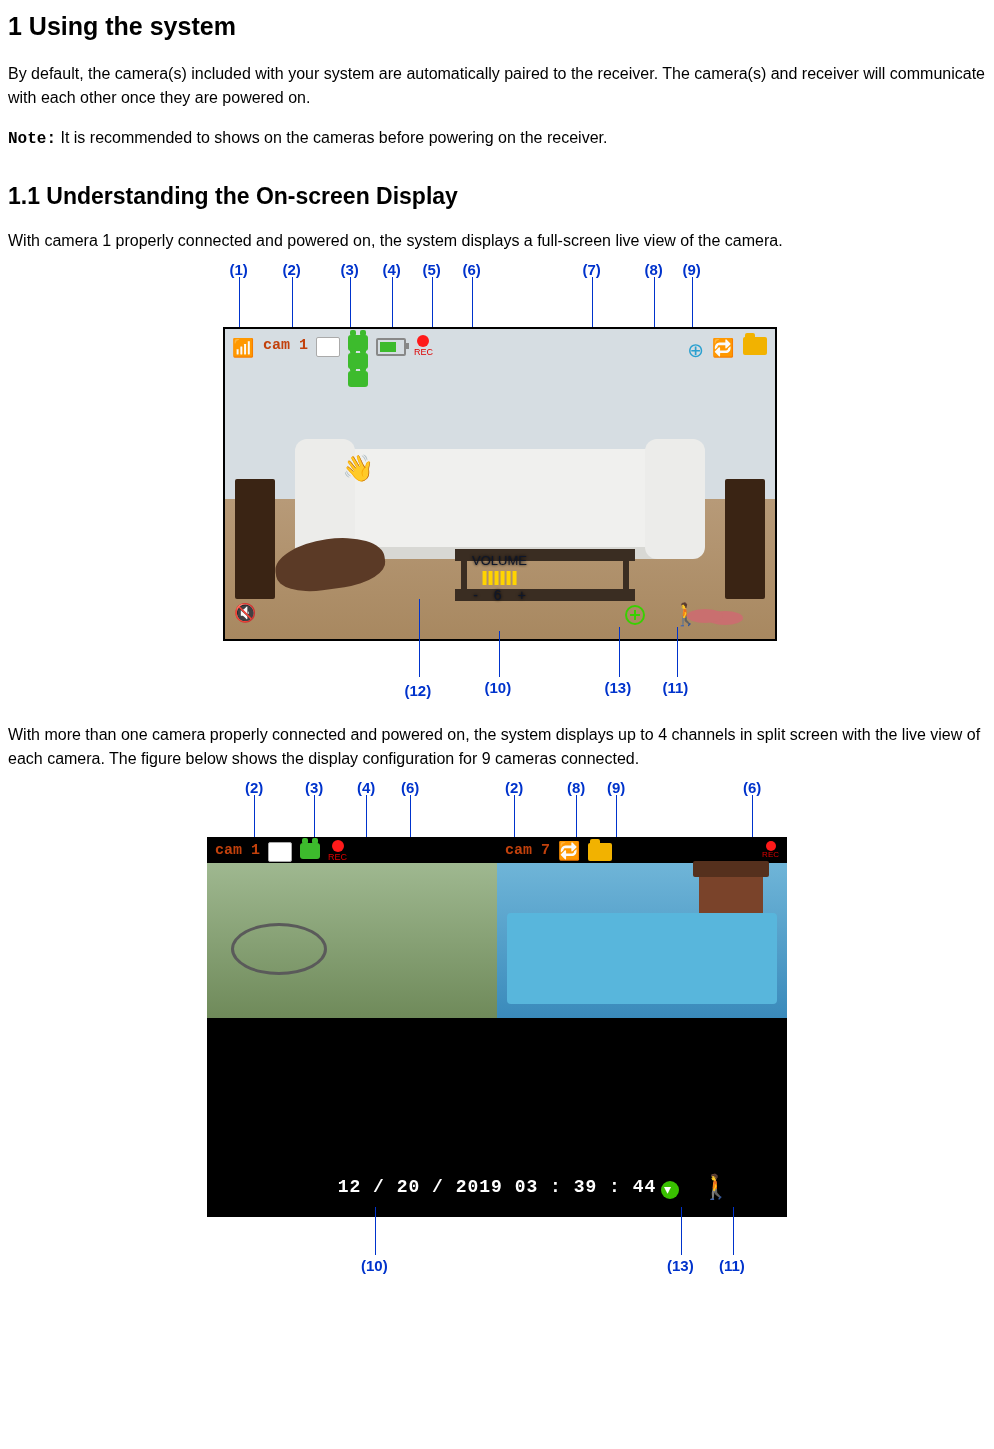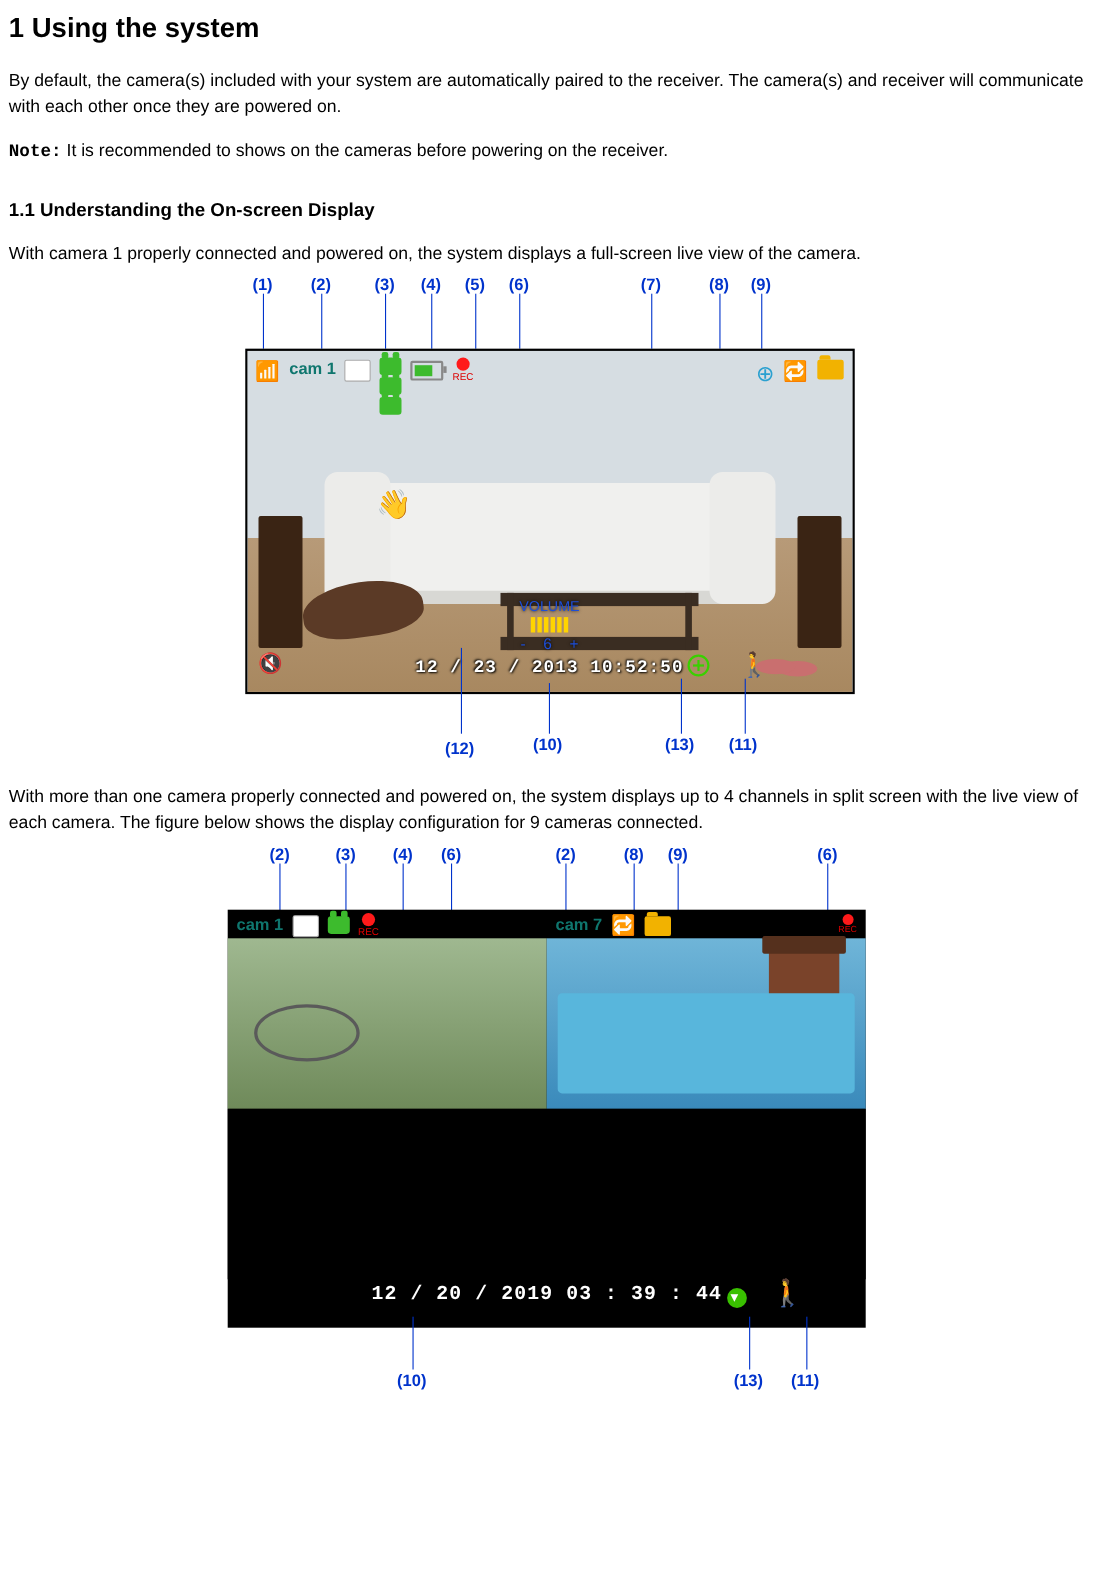--- a/index.html
+++ b/index.html
@@ -11,21 +11,21 @@
       color: #000;
       font-size: 16px;
       line-height: 1.5;
     }
     h1 {
       font-size: 25px;
       font-weight: bold;
       margin: 0 0 8px 0;
     }
     h2 {
-      font-size: 17px;
+      font-size: 23px;
       font-weight: bold;
       margin: 28px 0 12px 0;
     }
     p { margin: 16px 0 4px 0; }
     .note-label { font-weight: bold; font-family: Liberation Mono, monospace; }
     .figure-wrap {
       display: flex;
       justify-content: center;
       margin: 6px 0 24px 0;
     }
@@ -81,37 +81,37 @@
     .speaker.l{left:10px; top:150px; width:40px; height:120px;}
     .speaker.r{right:10px; top:150px; width:40px; height:120px;}
     .mute-icon { position:absolute; left:10px; bottom:12px; color:#ff2a2a; font-size:18px; font-weight:bold; }
 
     .osd-top {
       position: absolute; top: 6px; left: 0; right: 0; height: 48px;
       display: flex; align-items: flex-start; gap: 8px; padding: 0 8px;
       font-size: 14px;
     }
     .sig-icon { color:#2a60e0; font-size:18px; }
-    .cam-label { color:#0f766e; font-weight:bold; font-size:15px; white-space:nowrap; }
+    .cam-label { color:#c2410c; font-weight:bold; font-size:15px; white-space:nowrap;font-family:Liberation Mono, monospace; }
     .sd-icon { width:22px; height:18px; background:#fff; border:1px solid #aaa; border-radius:2px; margin-top:2px; }
     .net-stack { display:flex; flex-direction:column; gap:2px; }
     .net-icon { width:20px; height:16px; background:#3dbb2d; border-radius:3px; position:relative; }
     .net-icon::before, .net-icon::after { content:""; position:absolute; top:-5px; width:6px; height:6px; background:#3dbb2d; border-radius:2px; }
     .net-icon::before{left:2px;} .net-icon::after{right:2px;}
     .batt-icon { width:26px; height:14px; border:2px solid #888; border-radius:2px; margin-top:3px; position:relative; }
     .batt-icon::after{content:"";position:absolute;right:-5px;top:3px;width:3px;height:6px;background:#888;}
     .batt-icon span{display:block;width:16px;height:10px;margin:2px;background:#3dbb2d;}
     .rec-icon { display:flex; flex-direction:column; align-items:center; color:#d00; font-size:9px; line-height:1; }
     .rec-icon .dot{width:12px;height:12px;background:#ff1a1a;border-radius:50%;margin-bottom:1px;}
     .zoom-icon { color:#2aa0d0; font-size:20px; margin-left:auto; }
     .loop-icon { color:#3a6fc0; font-size:18px; }
     .folder-icon { width:24px; height:18px; background:#f2b200; border-radius:2px; margin-top:2px; position:relative; }
     .folder-icon::before{content:"";position:absolute;left:2px;top:-4px;width:10px;height:4px;background:#f2b200;border-radius:2px 2px 0 0;}
     .talk-icon { position:absolute; left:118px; top:120px; font-size:26px; }
-    .volume-osd { position:absolute; left:50%; top:222px; transform:translateX(-50%); text-align:left; color:#1d4ed8; font-size:13px; text-shadow:0 0 3px #000; }
+    .volume-osd { position:absolute; left:50%; top:222px; transform:translateX(-50%); text-align:left; color:#0f172a; font-size:13px; text-shadow:0 0 3px #000; }
     .vol-bar { display:flex; gap:2px; justify-content:center; }
     .vol-bar span{width:4px;height:14px;background:#ffd400;display:inline-block;}
     .vol-row { display:flex; gap:16px; justify-content:center; font-size:14px; }
     .timestamp {
       position:absolute; left:50%; bottom:10px; transform:translateX(-50%);
       color:#fff; font-size:16px; letter-spacing:1px; text-shadow:1px 1px 2px #000, -1px -1px 2px #000;
       font-family: "Courier New", monospace; font-weight:bold;
     }
     .newfile-icon { position:absolute; right:130px; bottom:14px; width:16px; height:16px; border:2px solid #39d000; border-radius:50%; }
     .newfile-icon::before,.newfile-icon::after{content:"";position:absolute;background:#39d000;}
@@ -226,21 +226,20 @@
             <span></span>
         </div>
         <div class="vol-row">
           <span>-</span>
           <span>6</span>
           <span>+</span>
         </div>
       </div>
 
       <span class="mute-icon">🔇</span>
-      <div class="timestamp">12 / 23 / 2013  10:52:50</div>
       <span class="newfile-icon"></span>
       <span class="motion-icon">🚶</span>
     </div>
 
     <span class="callout-label" style="left:220px;top:421px">(12)</span>
     <span class="callout-label" style="left:300px;top:418px">(10)</span>
     <span class="callout-label" style="left:420px;top:418px">(13)</span>
     <span class="callout-label" style="left:478px;top:418px">(11)</span>
     <div class="callout-line" style="left:234px;top:340px;width:1px;height:78px"></div>
     <div class="callout-line" style="left:314px;top:372px;width:1px;height:46px"></div>

